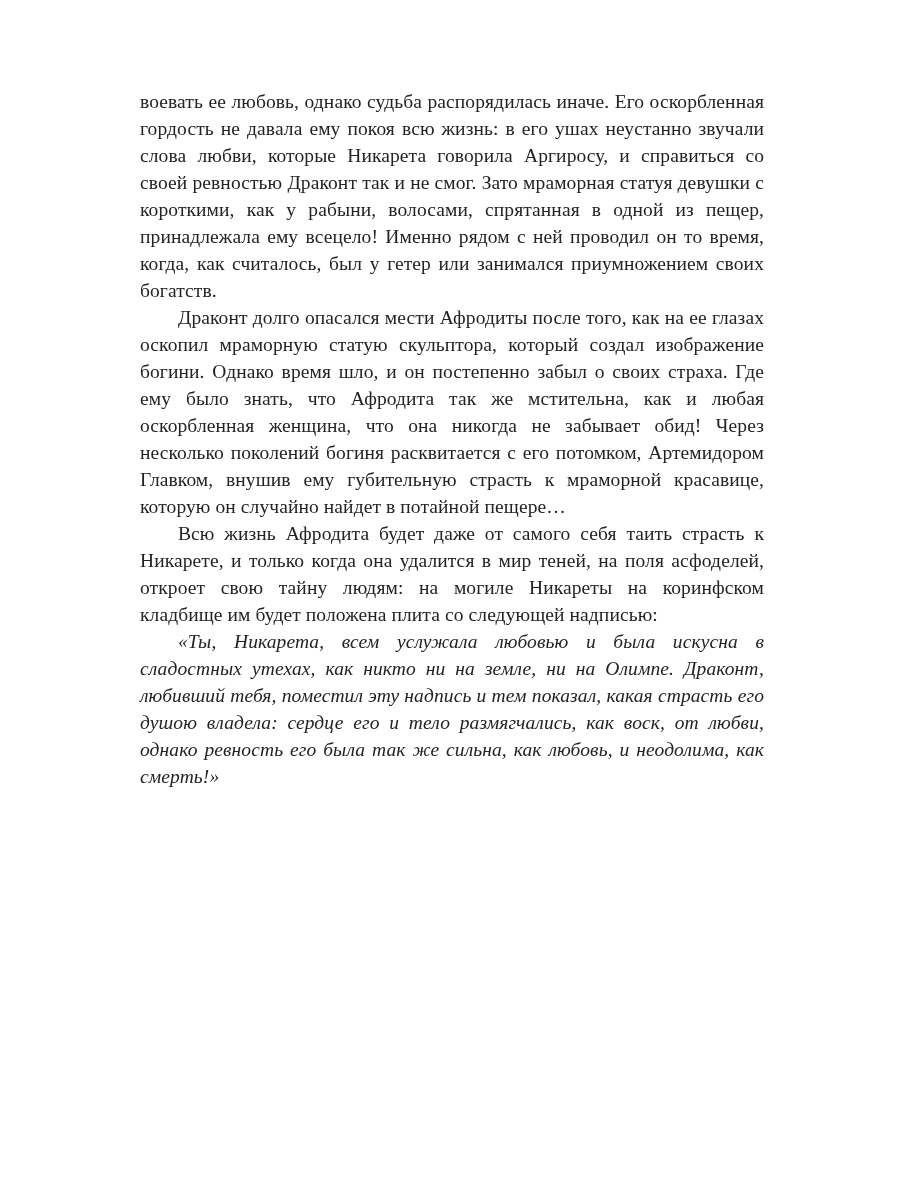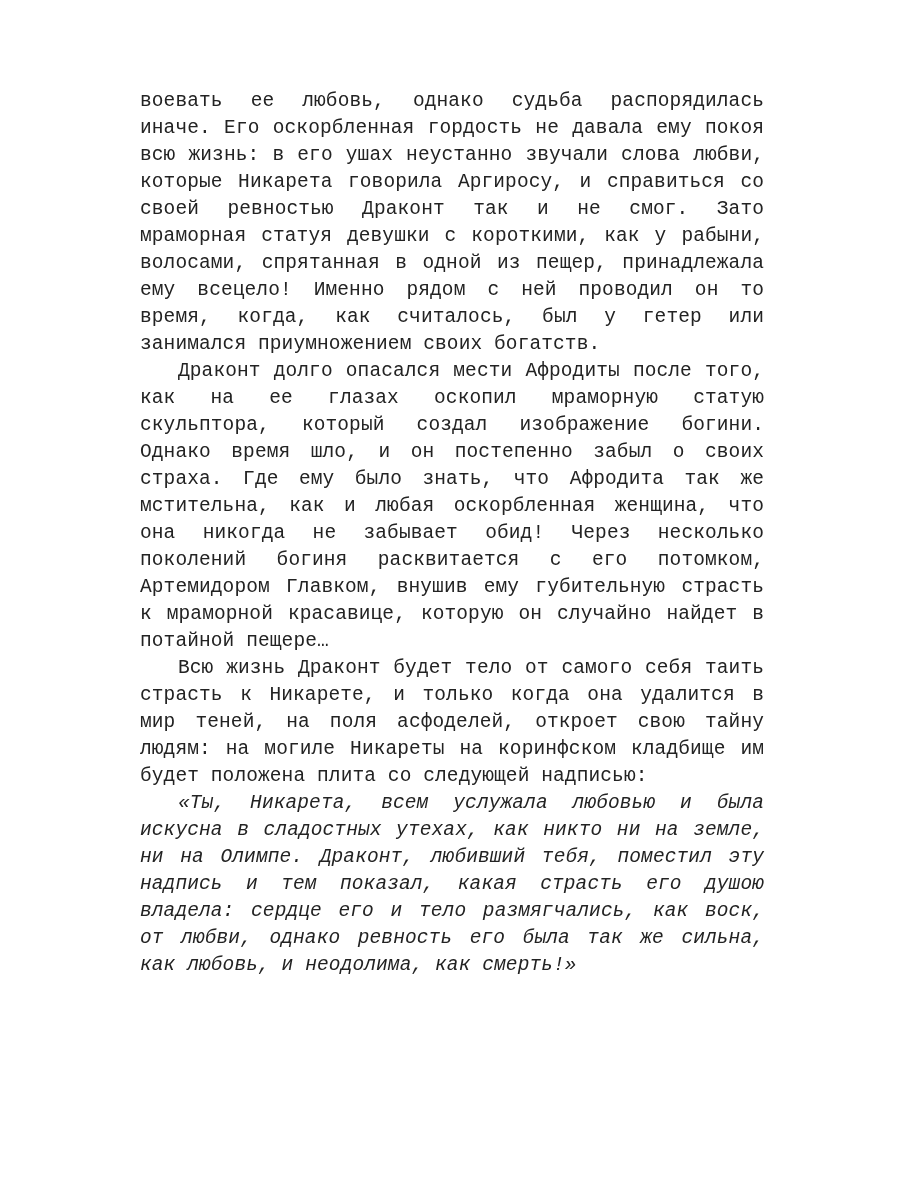--- a/index.html
+++ b/index.html
@@ -6,21 +6,21 @@
     margin: 0;
     padding: 0;
     background: #ffffff;
   }
   .page {
     position: relative;
     width: 900px;
     height: 1200px;
     background: #ffffff;
     overflow: hidden;
-    font-family: Liberation Mono, monospace;
+    font-family: Liberation Serif, serif;
   }
   .text-block {
     position: absolute;
     left: 140px;
     top: 88px;
     width: 624px;
     font-size: 19.5px;
     line-height: 27px;
     color: #232323;
     text-align: justify;
@@ -37,16 +37,16 @@
     font-style: italic;
   }
 </style>
 </head>
 <body>
 
 <div class="page">
   <div class="text-block">
     <p class="para">воевать ее любовь, однако судьба распорядилась иначе. Его оскорбленная гордость не давала ему покоя всю жизнь: в его ушах неустанно звучали слова любви, которые Никарета говорила Аргиросу, и справиться со своей ревностью Драконт так и не смог. Зато мраморная статуя девушки с короткими, как у рабыни, волосами, спрятанная в одной из пещер, принадлежала ему всецело!  Именно рядом с ней проводил он то время, когда, как считалось, был у гетер или занимался приумножением своих богатств.</p>
     <p class="para indent">Драконт долго опасался мести Афродиты после того, как на ее глазах оскопил мраморную статую скульптора, который создал изображение богини. Однако время шло, и он  постепенно забыл о своих страха. Где ему было знать, что Афродита так же мстительна, как и любая оскорбленная женщина, что она никогда не забывает обид! Через несколько поколений богиня расквитается с его потомком, Артемидором Главком, внушив ему губительную страсть к мраморной красавице, которую он случайно найдет в потайной пещере…</p>
-    <p class="para indent">Всю жизнь Драконт будет тело от самого себя таить страсть к Никарете, и только когда она удалится в мир теней, на поля асфоделей, откроет свою тайну людям: на могиле Никареты на коринфском кладбище им будет положена плита со следующей надписью:</p>
+    <p class="para indent">Всю жизнь Афродита будет даже от самого себя таить страсть к Никарете, и только когда она удалится в мир теней, на поля асфоделей, откроет свою тайну людям: на могиле Никареты на коринфском кладбище им будет положена плита со следующей надписью:</p>
     <p class="para indent quote">«Ты, Никарета, всем услужала любовью и была искусна в сладостных утехах, как никто ни на земле, ни на Олимпе. Драконт, любивший тебя, поместил эту надпись и тем показал, какая страсть его душою владела: сердце его и тело размягчались, как воск, от любви, однако ревность его была так же сильна, как любовь, и неодолима, как смерть!»</p>
   </div>
 </div>
 
 </body></html>

